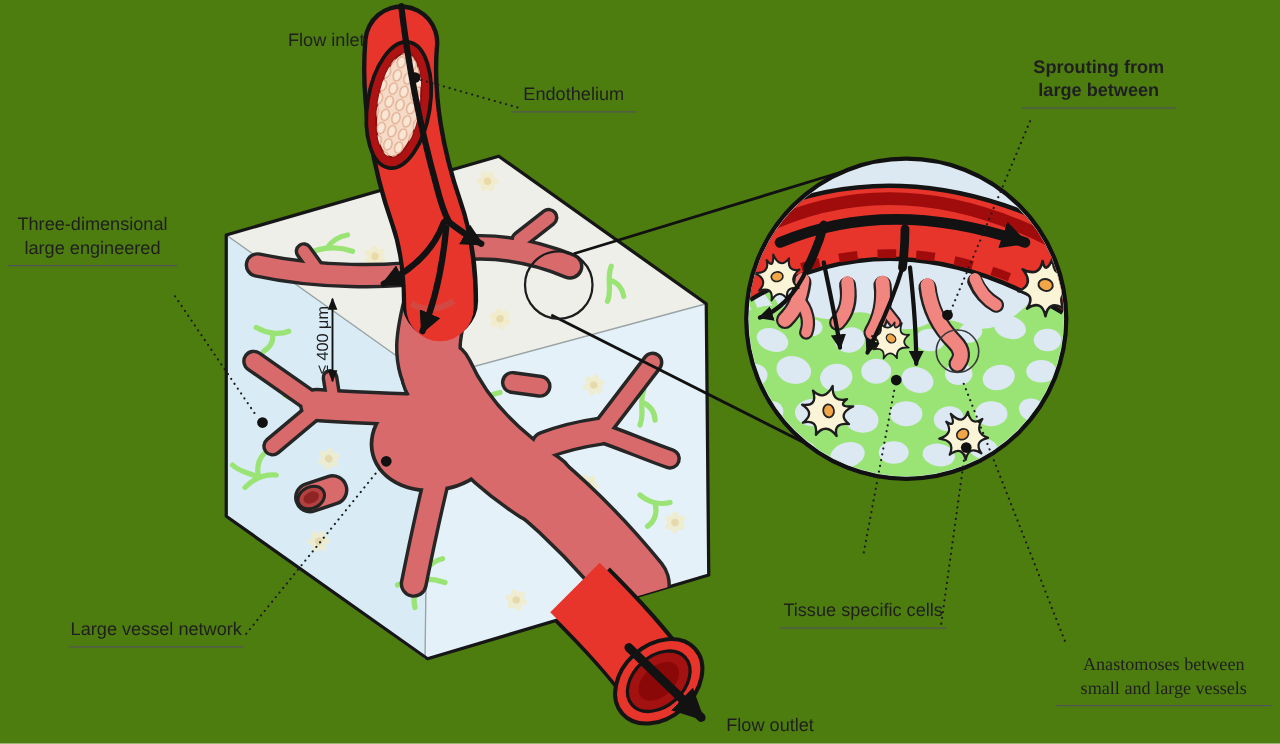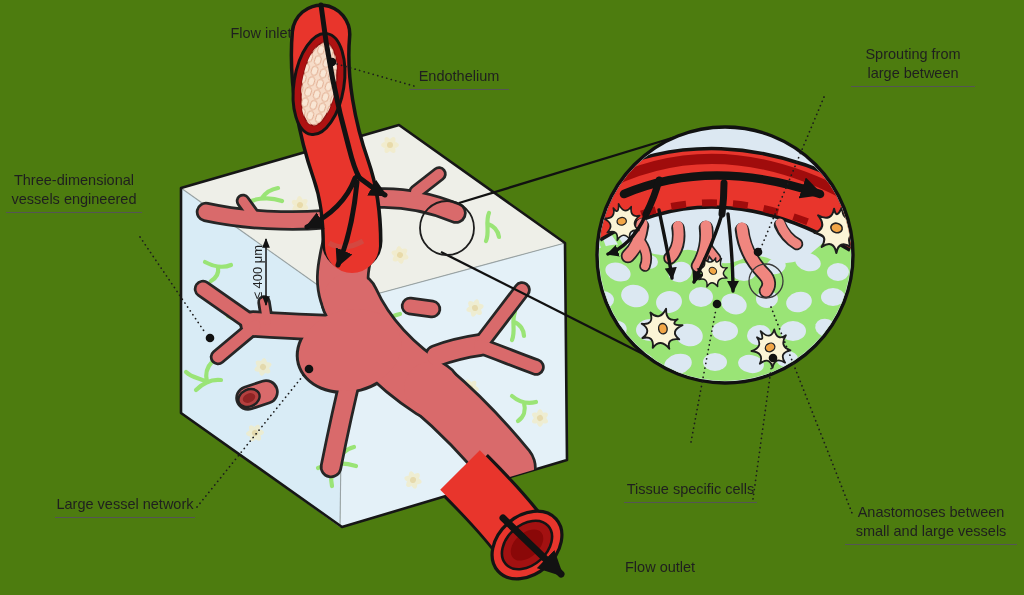--- a/index.html
+++ b/index.html
@@ -308,43 +308,43 @@
   <div class="lbl" style="left:220px;top:24px;width:82px;">
     <span>Flow inlet</span>
   </div>
 
   <div class="lbl underlined" style="left:409px;top:67px;width:100px;">
     <span>Endothelium</span>
   </div>
 
   <div class="lbl underlined" style="left:6px;top:171px;width:136px;">
     <div>Three-dimensional</div>
-    <div>vessels engineered</div>
+    <div>large engineered</div>
   </div>
 
   <div class="lbl rot" style="left:218px;top:264px;width:76px;height:16px;">
     <span>≤ 400 μm</span>
   </div>
 
   <div class="lbl underlined" style="left:55px;top:495px;width:140px;">
     <span>Large vessel network</span>
   </div>
 
-  <div class="lbl left" style="left:581px;top:558px;width:100px;margin-left:44px;">
+  <div class="lbl left" style="left:581px;top:572px;width:100px;">
     <span>Flow outlet</span>
   </div>
 
-  <div class="lbl underlined" style="left:851px;top:45px;width:124px;">
+  <div class="lbl underlined" style="left:817px;top:45px;width:124px;font-weight:bold;">
     <div>Sprouting from</div>
     <div>large between</div>
   </div>
 
 
   <div class="lbl underlined" style="left:624px;top:480px;width:133px;">
     <span>Tissue specific cells</span>
   </div>
 
-  <div class="lbl underlined" style="left:845px;top:503px;width:172px;">
+  <div class="lbl underlined" style="left:845px;top:523px;width:172px;font-family:Liberation Serif, serif;">
     <div>Anastomoses between</div>
     <div>small and large vessels</div>
   </div>
 
 </div>
 
 </body></html>

